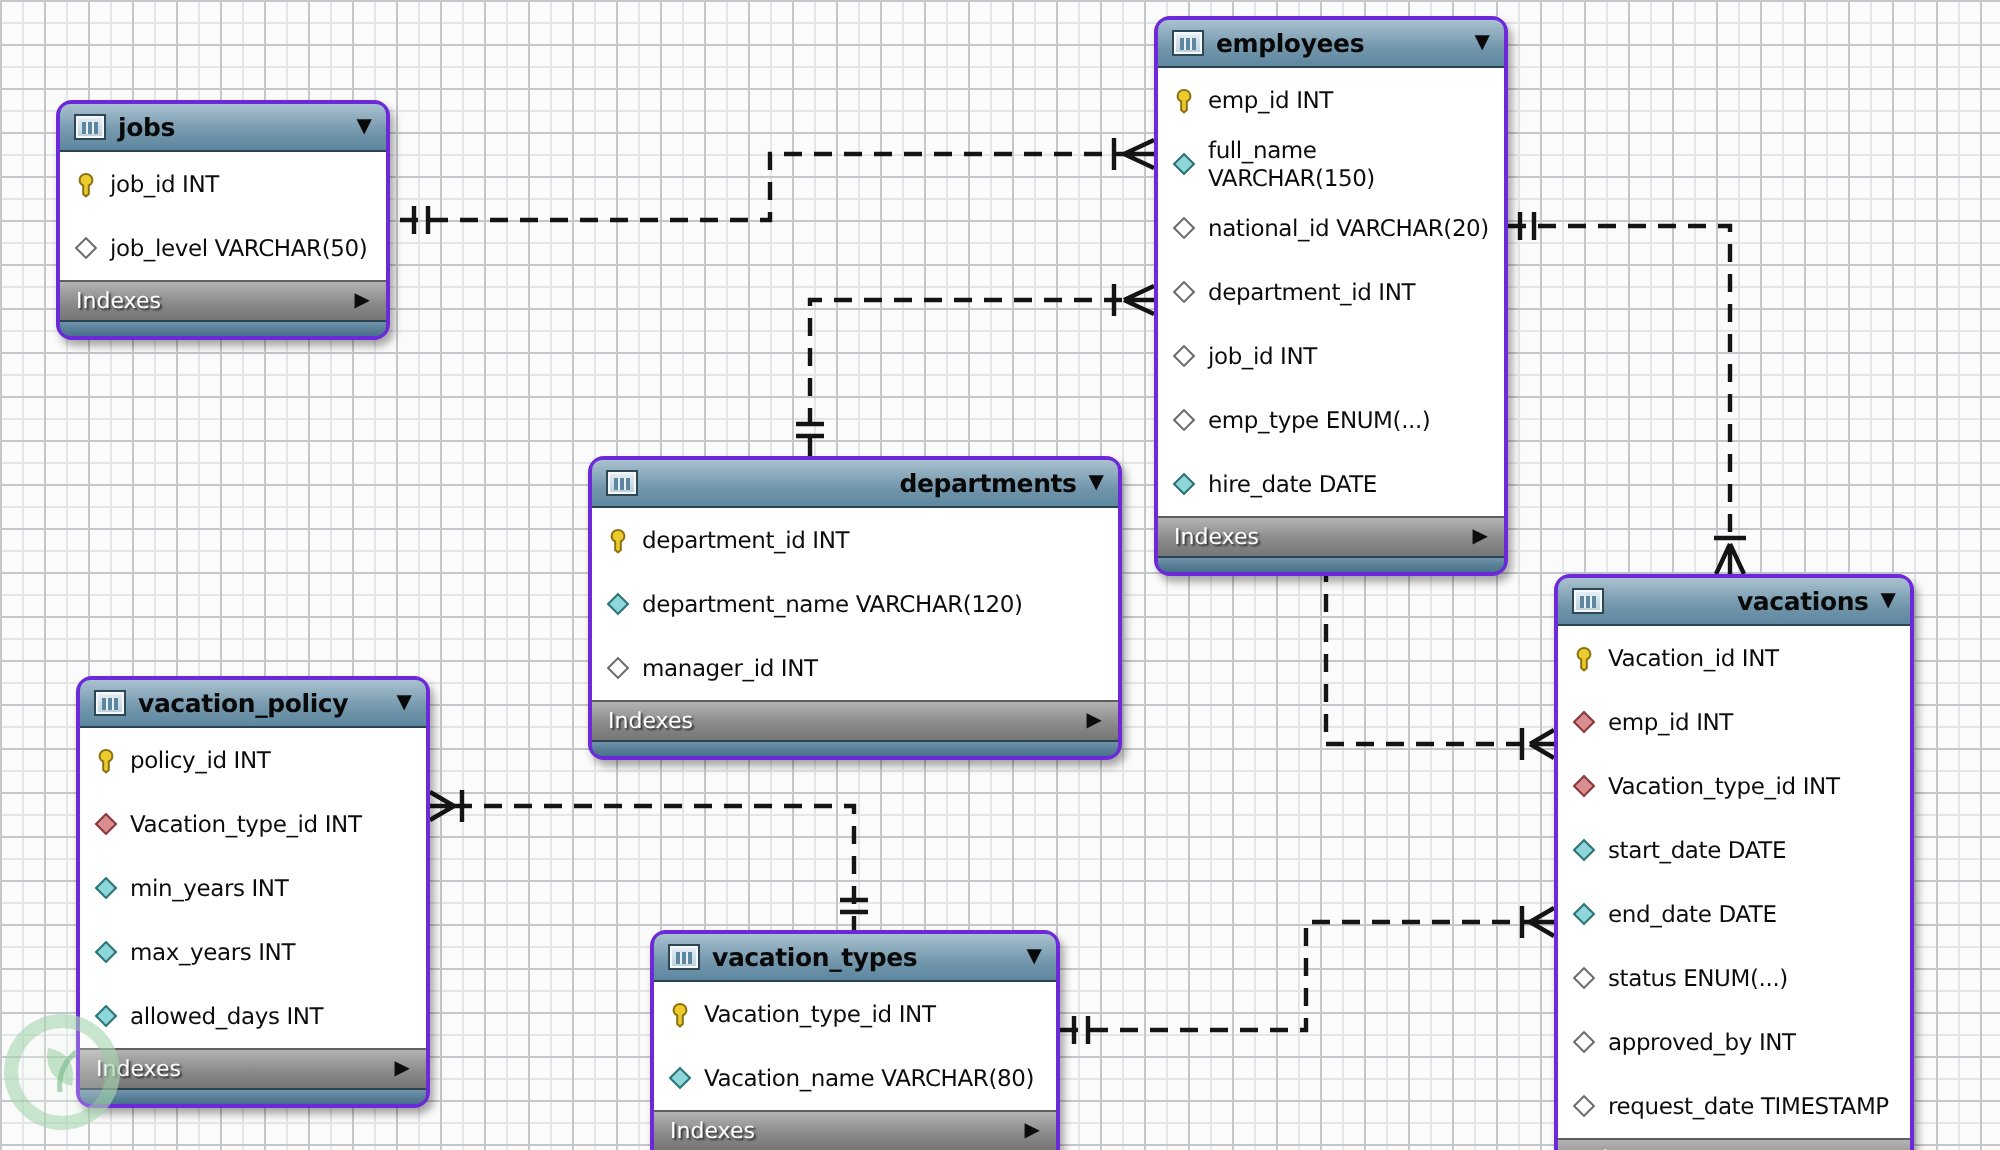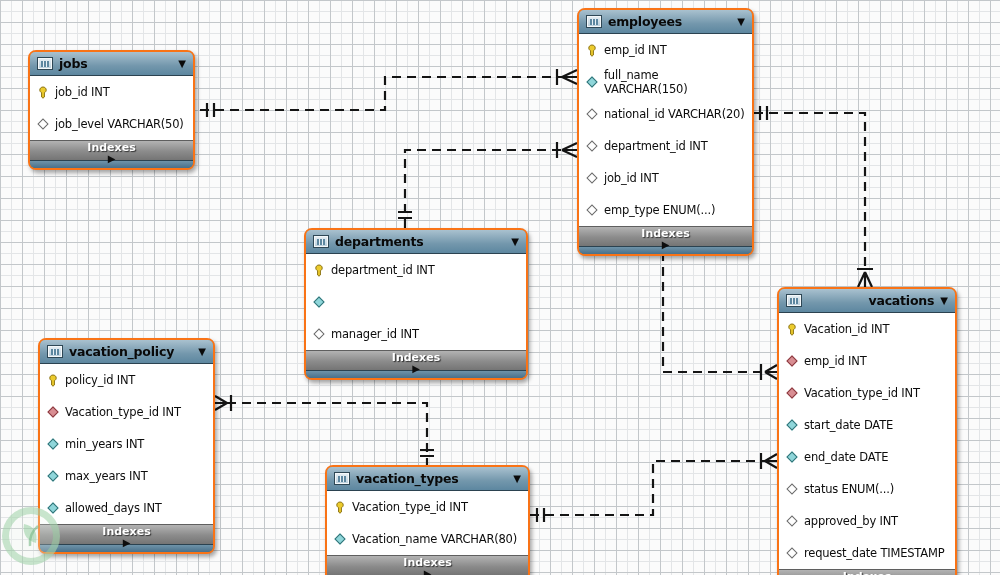--- a/index.html
+++ b/index.html
@@ -11,21 +11,21 @@
     background-image:
       repeating-linear-gradient(to right, #c3c7ca 0 1px, transparent 1px 22px),
       repeating-linear-gradient(to bottom, #c3c7ca 0 1px, transparent 1px 22px),
       repeating-linear-gradient(to right, #e3e5e7 0 1px, transparent 1px 11px),
       repeating-linear-gradient(to bottom, #e3e5e7 0 1px, transparent 1px 11px);
   }
   .wires { position:absolute; left:0; top:0; z-index:1; }
   .db-table {
     position:absolute; z-index:2;
     background:#0f766e;
-    border:2px solid #f97316;
+    border:2px solid #6d28d9;
     border-radius:8px;
     box-shadow:2px 3px 4px rgba(0,0,0,.35);
   }
   .thead {
     height:24px;
     display:flex; align-items:center; gap:6px;
     padding:0 7px;
     background:linear-gradient(#a9c1cf, #7397ac 60%, #5d87a0);
     border-bottom:1px solid #2b4250;
     border-radius:5px 5px 0 0;
@@ -52,23 +52,22 @@
   .diamond { width:8px; height:8px; transform:rotate(45deg); border:1px solid #666; }
   .d-notnull { background:#8fd6da; border-color:#2f7276; }
   .d-null    { background:#fefefe; border-color:#6a6a6a; }
   .d-fk      { background:#d98e93; border-color:#8a383e; }
   .tsection {
     height:20px;
     display:flex; align-items:center; justify-content:space-between;
     padding:0 8px;
     background:linear-gradient(#b3b3b3,#8b8b8b 55%, #757575);
     border-top:1px solid #5f5f5f;
-    color:#fff; font-size:11px; font-weight:bold;
+    color:#fff; font-size:11px; font-weight:normal;
     text-shadow:1px 1px 1px rgba(40,40,40,.9);
-    flex-direction:column;
   }
   .sarrow { color:#0d0d0d; font-size:10px; text-shadow:none; line-height:1; }
   .tfoot {
     height:8px;
     background:linear-gradient(#6e93a9,#49708a);
     border-top:1px solid #2b4250;
     border-radius:0 0 5px 5px;
   }
   .watermark {
     position:absolute; left:2px; top:507px; z-index:3;
@@ -182,47 +181,54 @@
         <span class="diamond d-null"></span>
       </span>
     <span>job_id INT</span>
   </div>
   <div class="trow">
     <span class="fi">
         <span class="diamond d-null"></span>
       </span>
     <span>emp_type ENUM(...)</span>
   </div>
-  <div class="tsection">
-    <span>Indexes</span>
-    <span class="sarrow">▶</span>
-  </div>
-  <div class="tfoot"></div>
-</div>
-
-<div class="db-table" style="left:304px; top:228px; width:224px;">
+  <div class="trow">
+    <span class="fi">
+        <span class="diamond d-notnull"></span>
+      </span>
+    <span>hire_date DATE</span>
+  </div>
+  <div class="tsection">
+    <span>Indexes</span>
+    <span class="sarrow">▶</span>
+  </div>
+  <div class="tfoot"></div>
+</div>
+
+<div class="db-table" style="left:294px; top:228px; width:267px;text-align:right;">
   <div class="thead">
     <span class="ticon">
         <i></i>
       </span>
     <span class="ttitle">departments</span>
     <span class="tri-down">▼</span>
   </div>
   <div class="trow">
     <span class="fi">
         <svg width="12" height="13" viewBox="0 0 12 13">
           <path d="M6 1 C7.8 1 9.2 2.3 9.2 4 C9.2 5.2 8.5 6.2 7.4 6.7 L7.4 11 L6 12.2 L4.6 11 L4.6 6.7 C3.5 6.2 2.8 5.2 2.8 4 C2.8 2.3 4.2 1 6 1 Z" fill="#eccb2d" stroke="#8a7110" stroke-width="1"></path>
         </svg>
       </span>
     <span>department_id INT</span>
   </div>
   <div class="trow">
     <span class="fi">
         <span class="diamond d-notnull"></span>
       </span>
+    <span>department_name VARCHAR(120)</span>
   </div>
   <div class="trow">
     <span class="fi">
         <span class="diamond d-null"></span>
       </span>
     <span>manager_id INT</span>
   </div>
   <div class="tsection">
     <span>Indexes</span>
     <span class="sarrow">▶</span>

